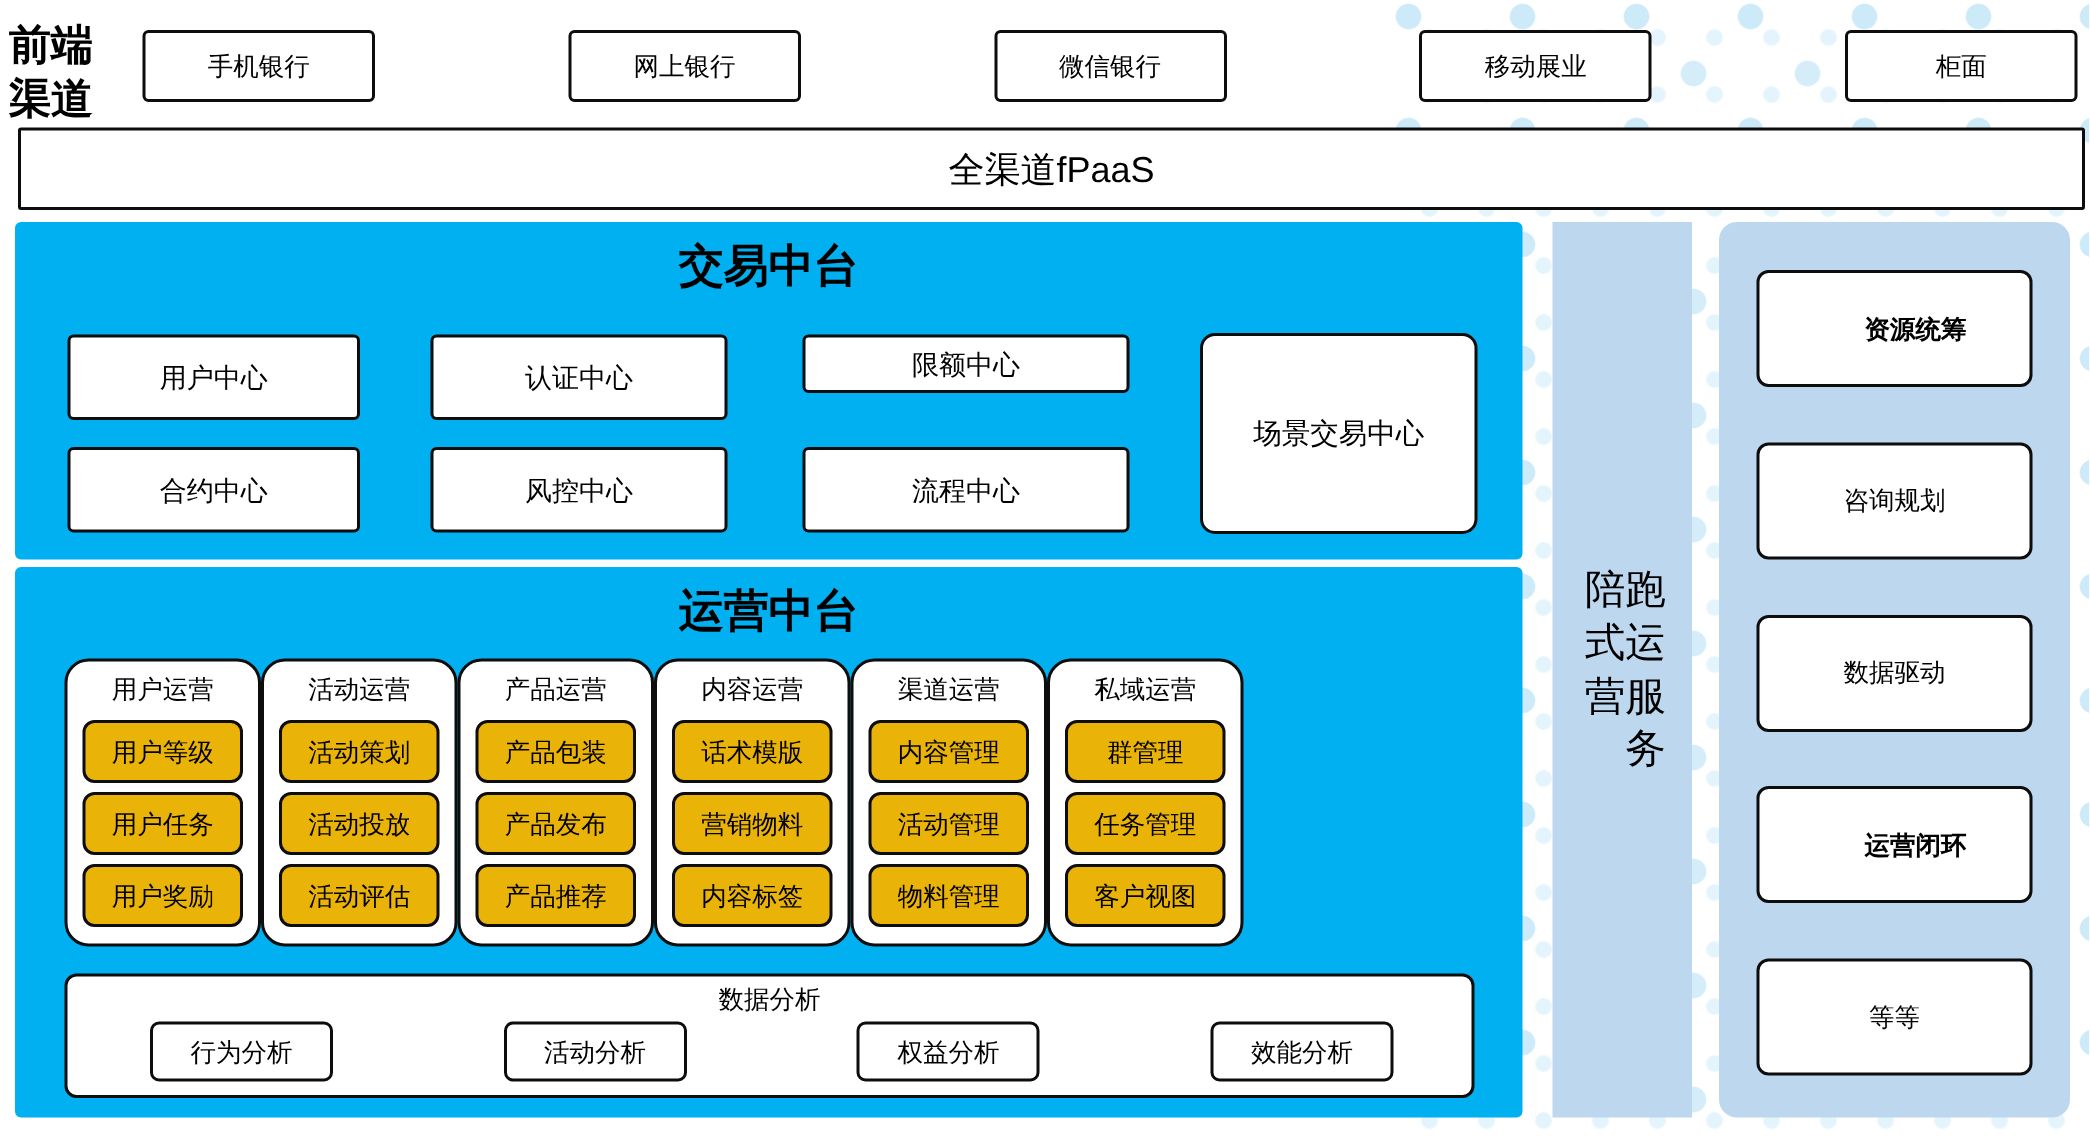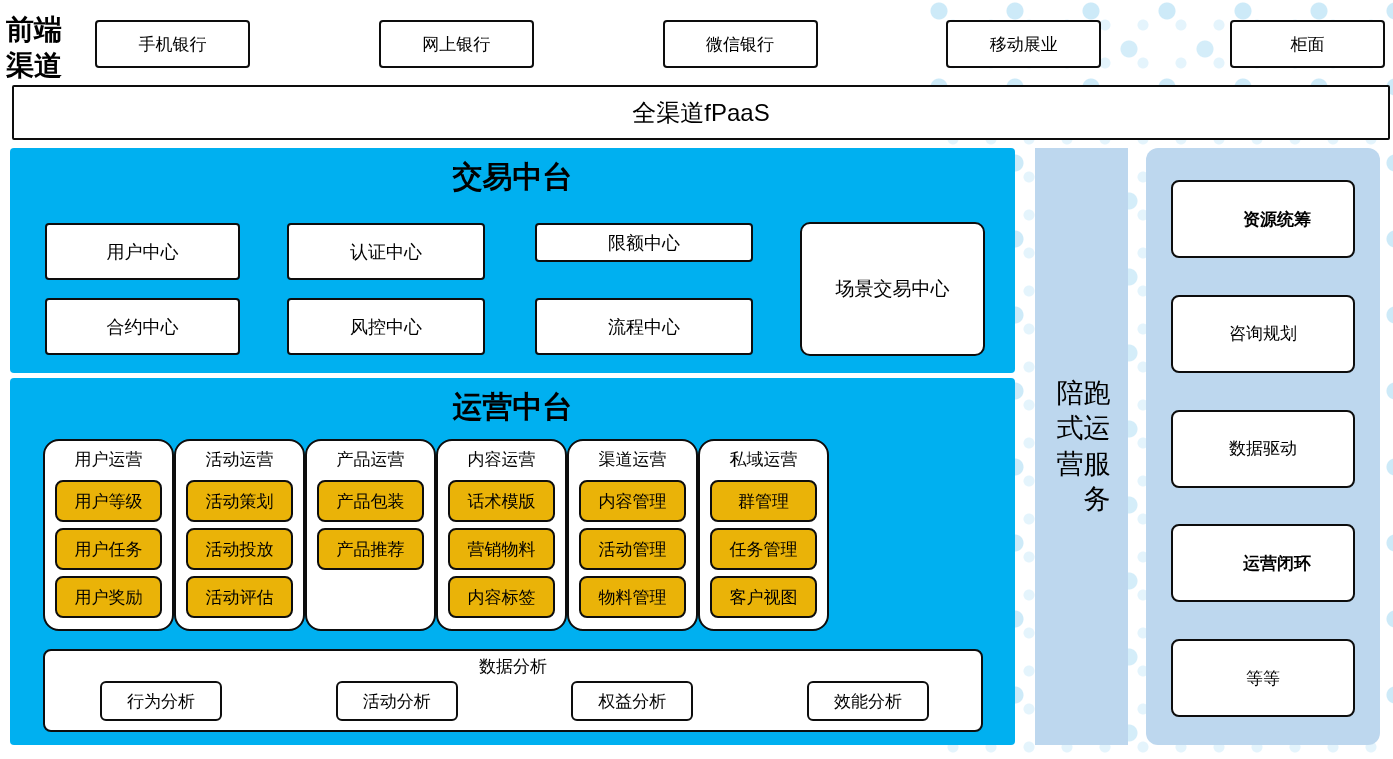--- a/index.html
+++ b/index.html
@@ -127,20 +127,21 @@
       </div>
       <div class="ops-col">
         <div class="ops-col-title">活动运营</div>
         <div class="ops-item">活动策划</div>
         <div class="ops-item">活动投放</div>
         <div class="ops-item">活动评估</div>
       </div>
       <div class="ops-col">
         <div class="ops-col-title">产品运营</div>
         <div class="ops-item">产品包装</div>
+        <div class="ops-item">产品发布</div>
         <div class="ops-item">产品推荐</div>
       </div>
       <div class="ops-col">
         <div class="ops-col-title">内容运营</div>
         <div class="ops-item">话术模版</div>
         <div class="ops-item">营销物料</div>
         <div class="ops-item">内容标签</div>
       </div>
       <div class="ops-col">
         <div class="ops-col-title">渠道运营</div>

